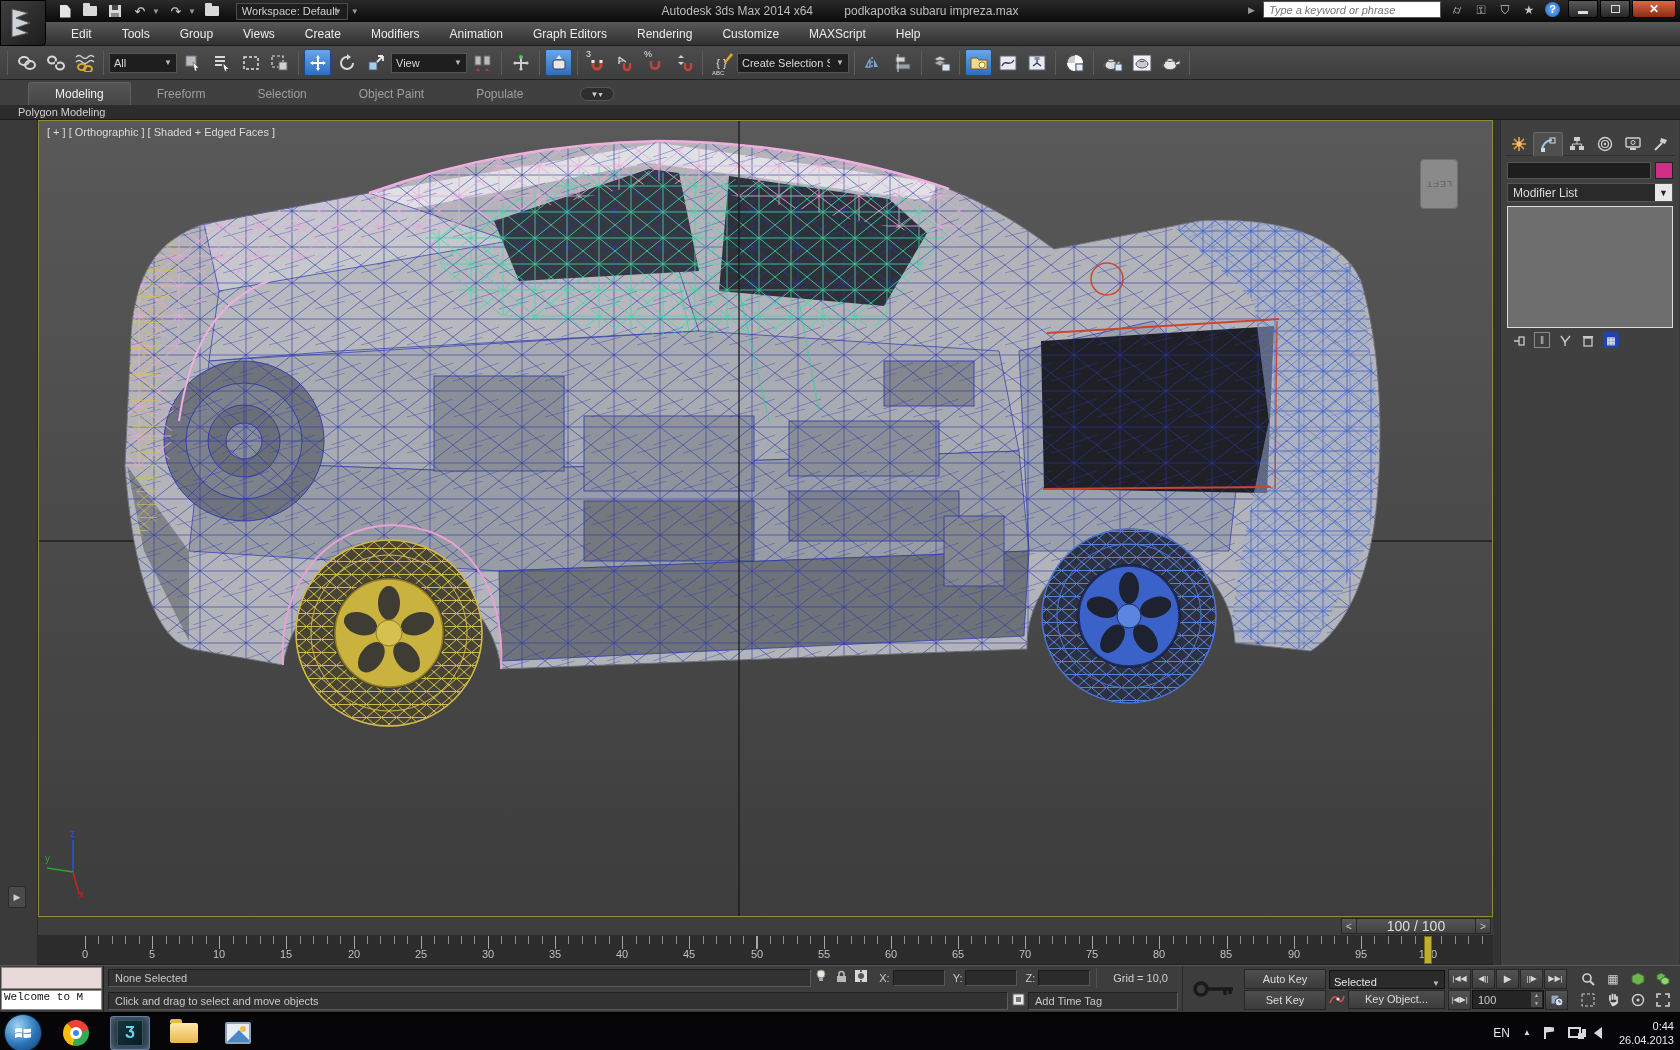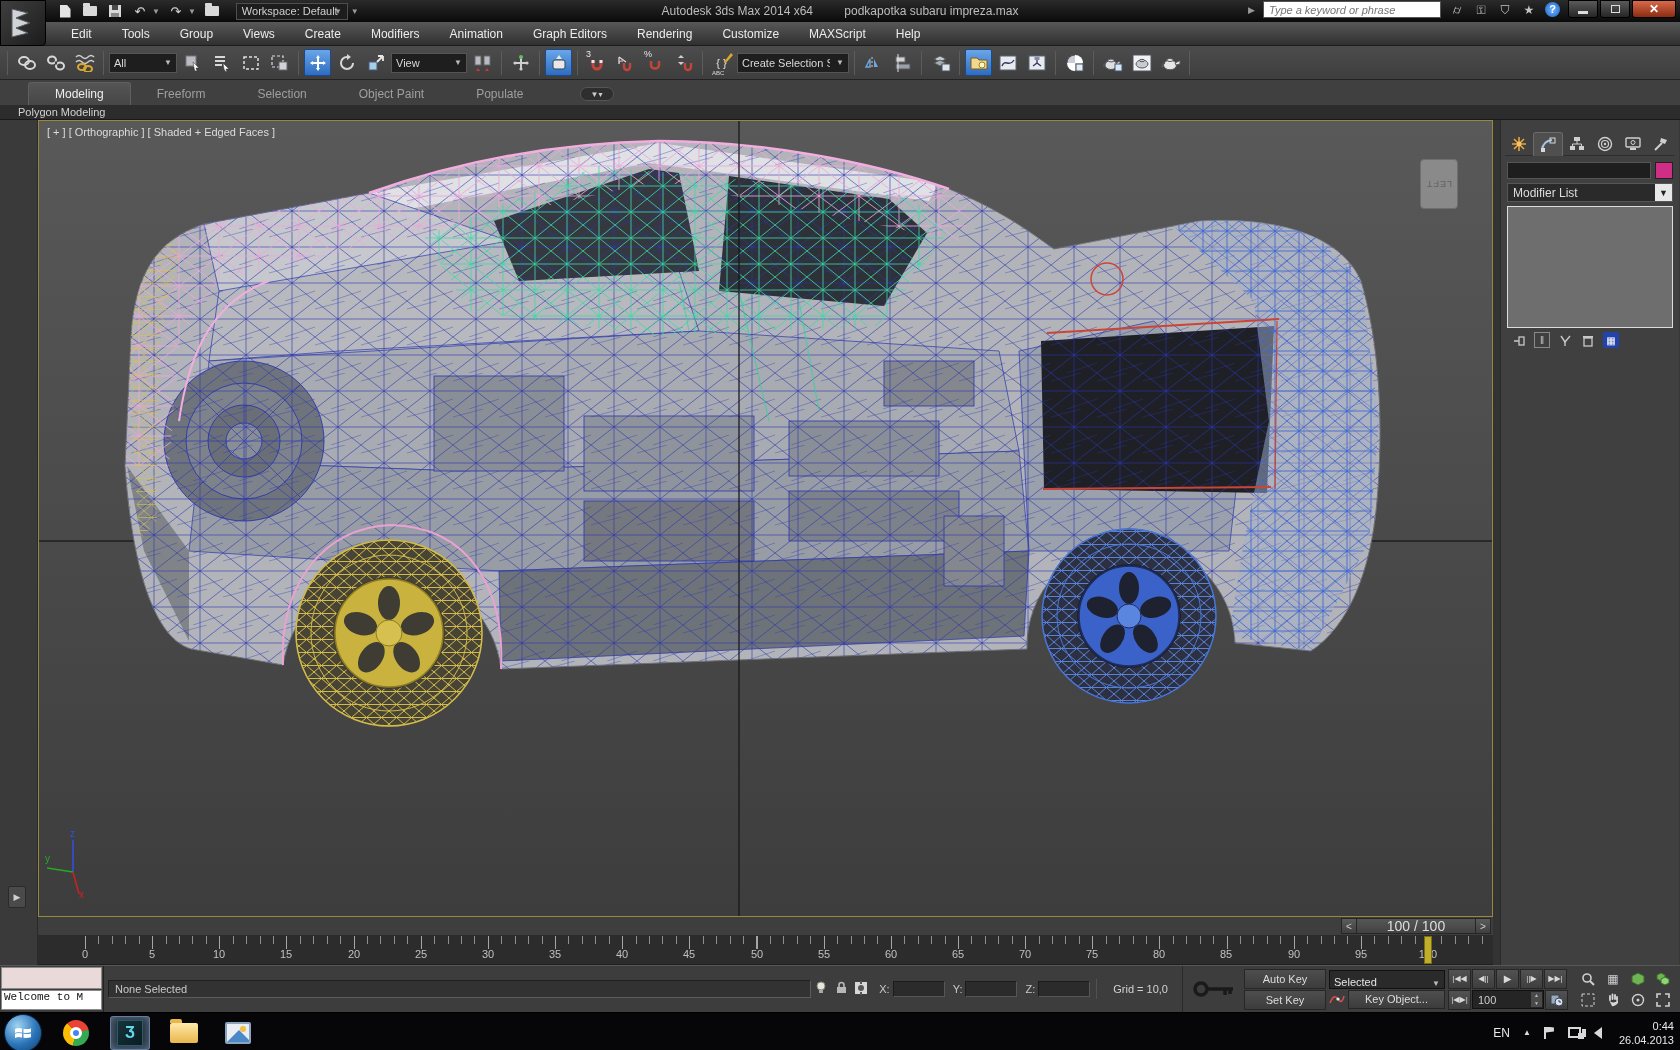--- a/index.html
+++ b/index.html
@@ -786,20 +786,30 @@
       </div>
       <span class="xyz-lab">X:</span>
       <div class="xyz-fld"></div>
       <span class="xyz-lab">Y:</span>
       <div class="xyz-fld"></div>
       <span class="xyz-lab">Z:</span>
       <div class="xyz-fld"></div>
       <div class="sep-v"></div>
       <span id="grid-lab">Grid = 10,0</span>
     </div>
+    <div class="sb-row">
+      <div class="fld grow">Click and drag to select and move objects</div>
+      <div class="sb-ic">
+        <svg width="13" height="13" viewBox="0 0 13 13">
+            <rect x="1" y="1" width="11" height="11" fill="#e8e8e8" stroke="#666"></rect>
+            <rect x="4" y="4" width="5" height="5" fill="#777"></rect>
+          </svg>
+      </div>
+      <div class="fld" id="addtag">Add Time Tag</div>
+    </div>
   </div>
 
   <div id="bigkey">
     <svg width="42" height="20" viewBox="0 0 42 20">
       <circle cx="8" cy="10" r="6" fill="none" stroke="#1a1a1a" stroke-width="3.5"></circle>
       <path d="M14 10 H40 M32 10 V16 M37 10 V15" stroke="#1a1a1a" stroke-width="3.5" fill="none"></path>
     </svg>
   </div>
 
   <div id="keybtns">

